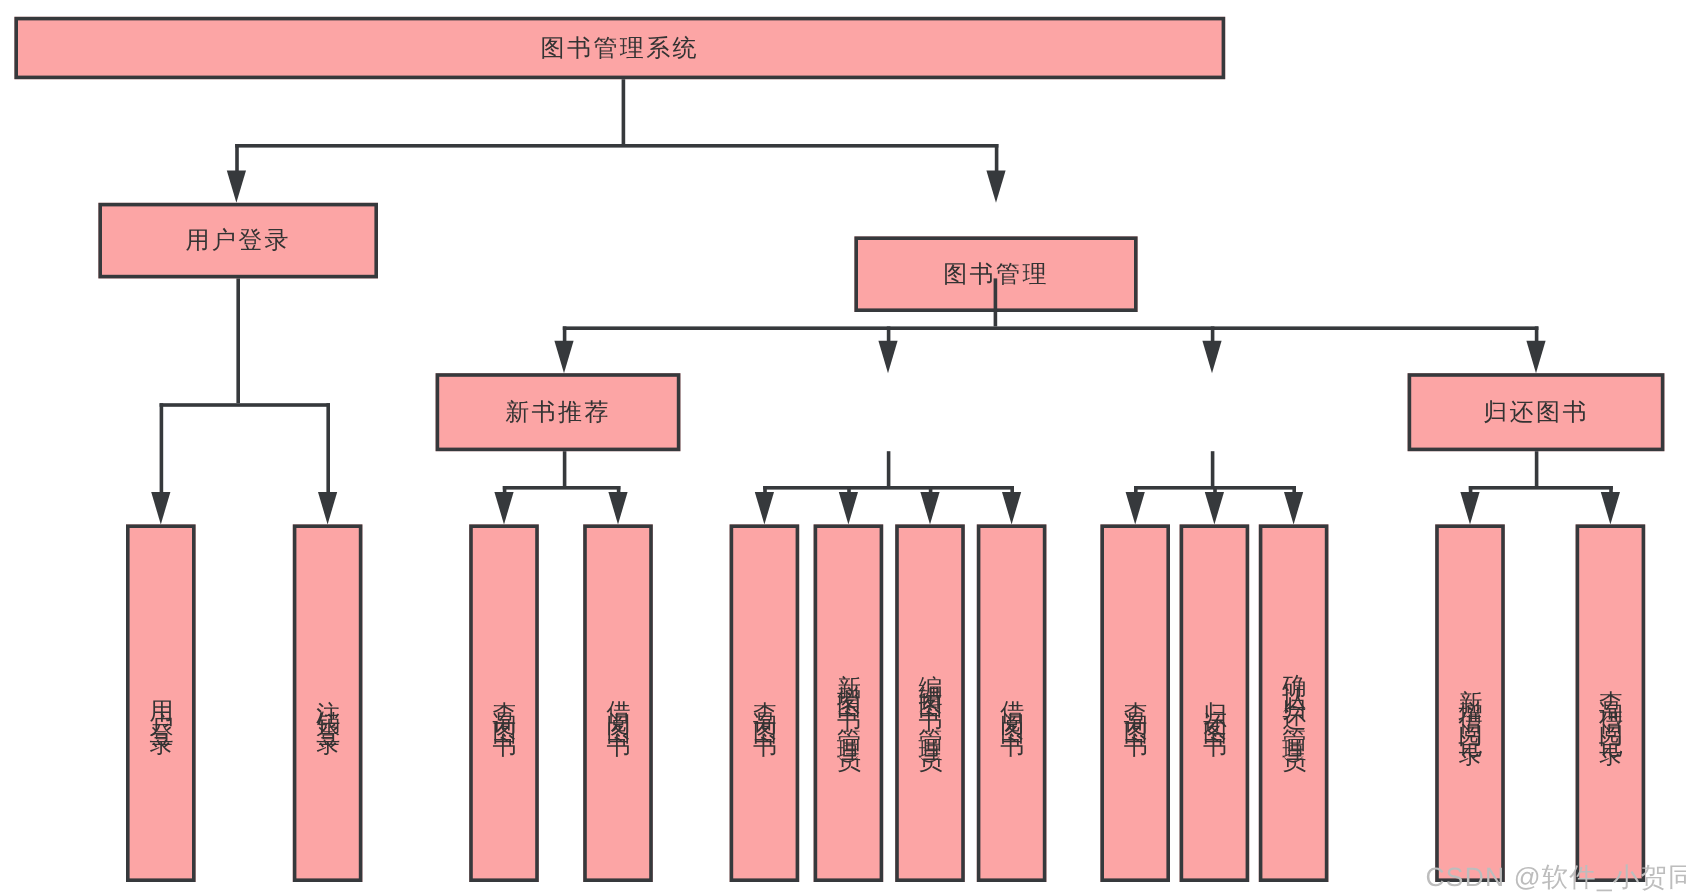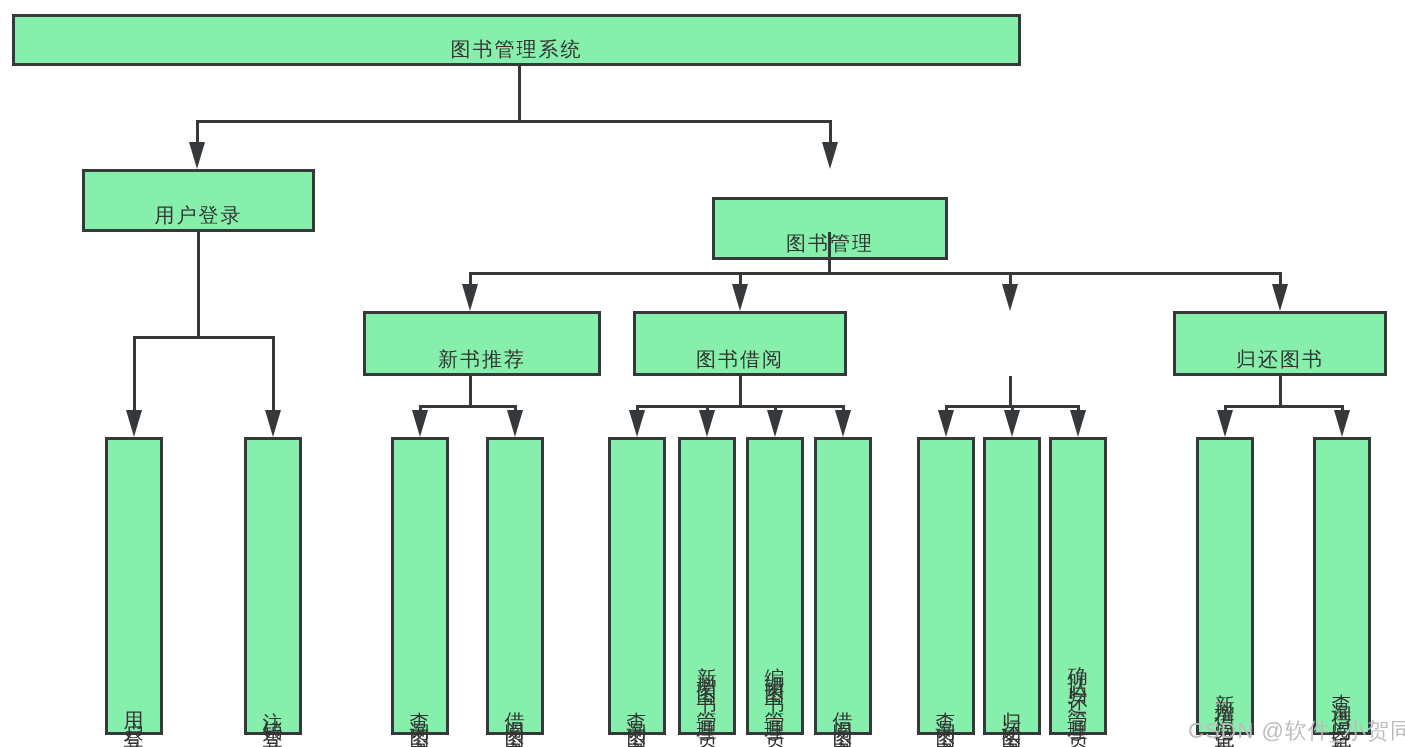--- a/index.html
+++ b/index.html
@@ -7,22 +7,22 @@
     --text:#333333;
     --watermark:#bdbdbd;
     --bg:#ffffff;
   }
   html,body{margin:0;padding:0;background:var(--bg);}
   .canvas{
     position:relative;width:1405px;height:747px;background:var(--bg);
     font-family:"Liberation Sans",sans-serif;overflow:hidden;
   }
   .box{
-    position:absolute;border:3px solid var(--line);background:#86efac;
-    display:flex;align-items:flex-end;justify-content:center;
+    position:absolute;border:3px solid var(--line);background:#fca5a5;
+    display:flex;align-items:center;justify-content:center;
     box-sizing:border-box;color:var(--text);font-family:Liberation Serif, serif;
   }
   .box.h span{font-size:20px;letter-spacing:2px;white-space:nowrap;}
   .box.v span{
     writing-mode:vertical-rl;text-orientation:mixed;
     font-size:20px;letter-spacing:9px;line-height:1;
   }
   .vline,.hline{position:absolute;background:var(--line);}
   .vline{width:3px;}
   .hline{height:3px;}
@@ -70,25 +70,22 @@
   <div class="hline" style="left:469px;top:272px;width:813px;"></div>
   <div class="vline" style="left:469px;top:272px;height:14px;"></div>
   <div class="vline" style="left:739px;top:272px;height:14px;"></div>
   <div class="vline" style="left:1009px;top:272px;height:14px;"></div>
   <div class="vline" style="left:1279px;top:272px;height:14px;"></div>
   <div class="arrow" style="left:462px;top:284px;"></div>
   <div class="arrow" style="left:732px;top:284px;"></div>
   <div class="arrow" style="left:1002px;top:284px;"></div>
   <div class="arrow" style="left:1272px;top:284px;"></div>
 
-  <div class="box h" style="left:363px;top:311px;width:238px;height:65px;">
+  <div class="box h" style="left:363px;top:311px;width:204px;height:65px;">
     <span>新书推荐</span>
-  </div>
-  <div class="box h" style="left:633px;top:311px;width:214px;height:65px;">
-    <span>图书借阅</span>
   </div>
   <div class="box h" style="left:1173px;top:311px;width:214px;height:65px;">
     <span>归还图书</span>
   </div>
 
   <div class="vline" style="left:469px;top:376px;height:29px;"></div>
   <div class="hline" style="left:419px;top:405px;width:98px;"></div>
   <div class="vline" style="left:419px;top:405px;height:7px;"></div>
   <div class="vline" style="left:514px;top:405px;height:7px;"></div>
   <div class="arrow" style="left:412px;top:410px;"></div>

